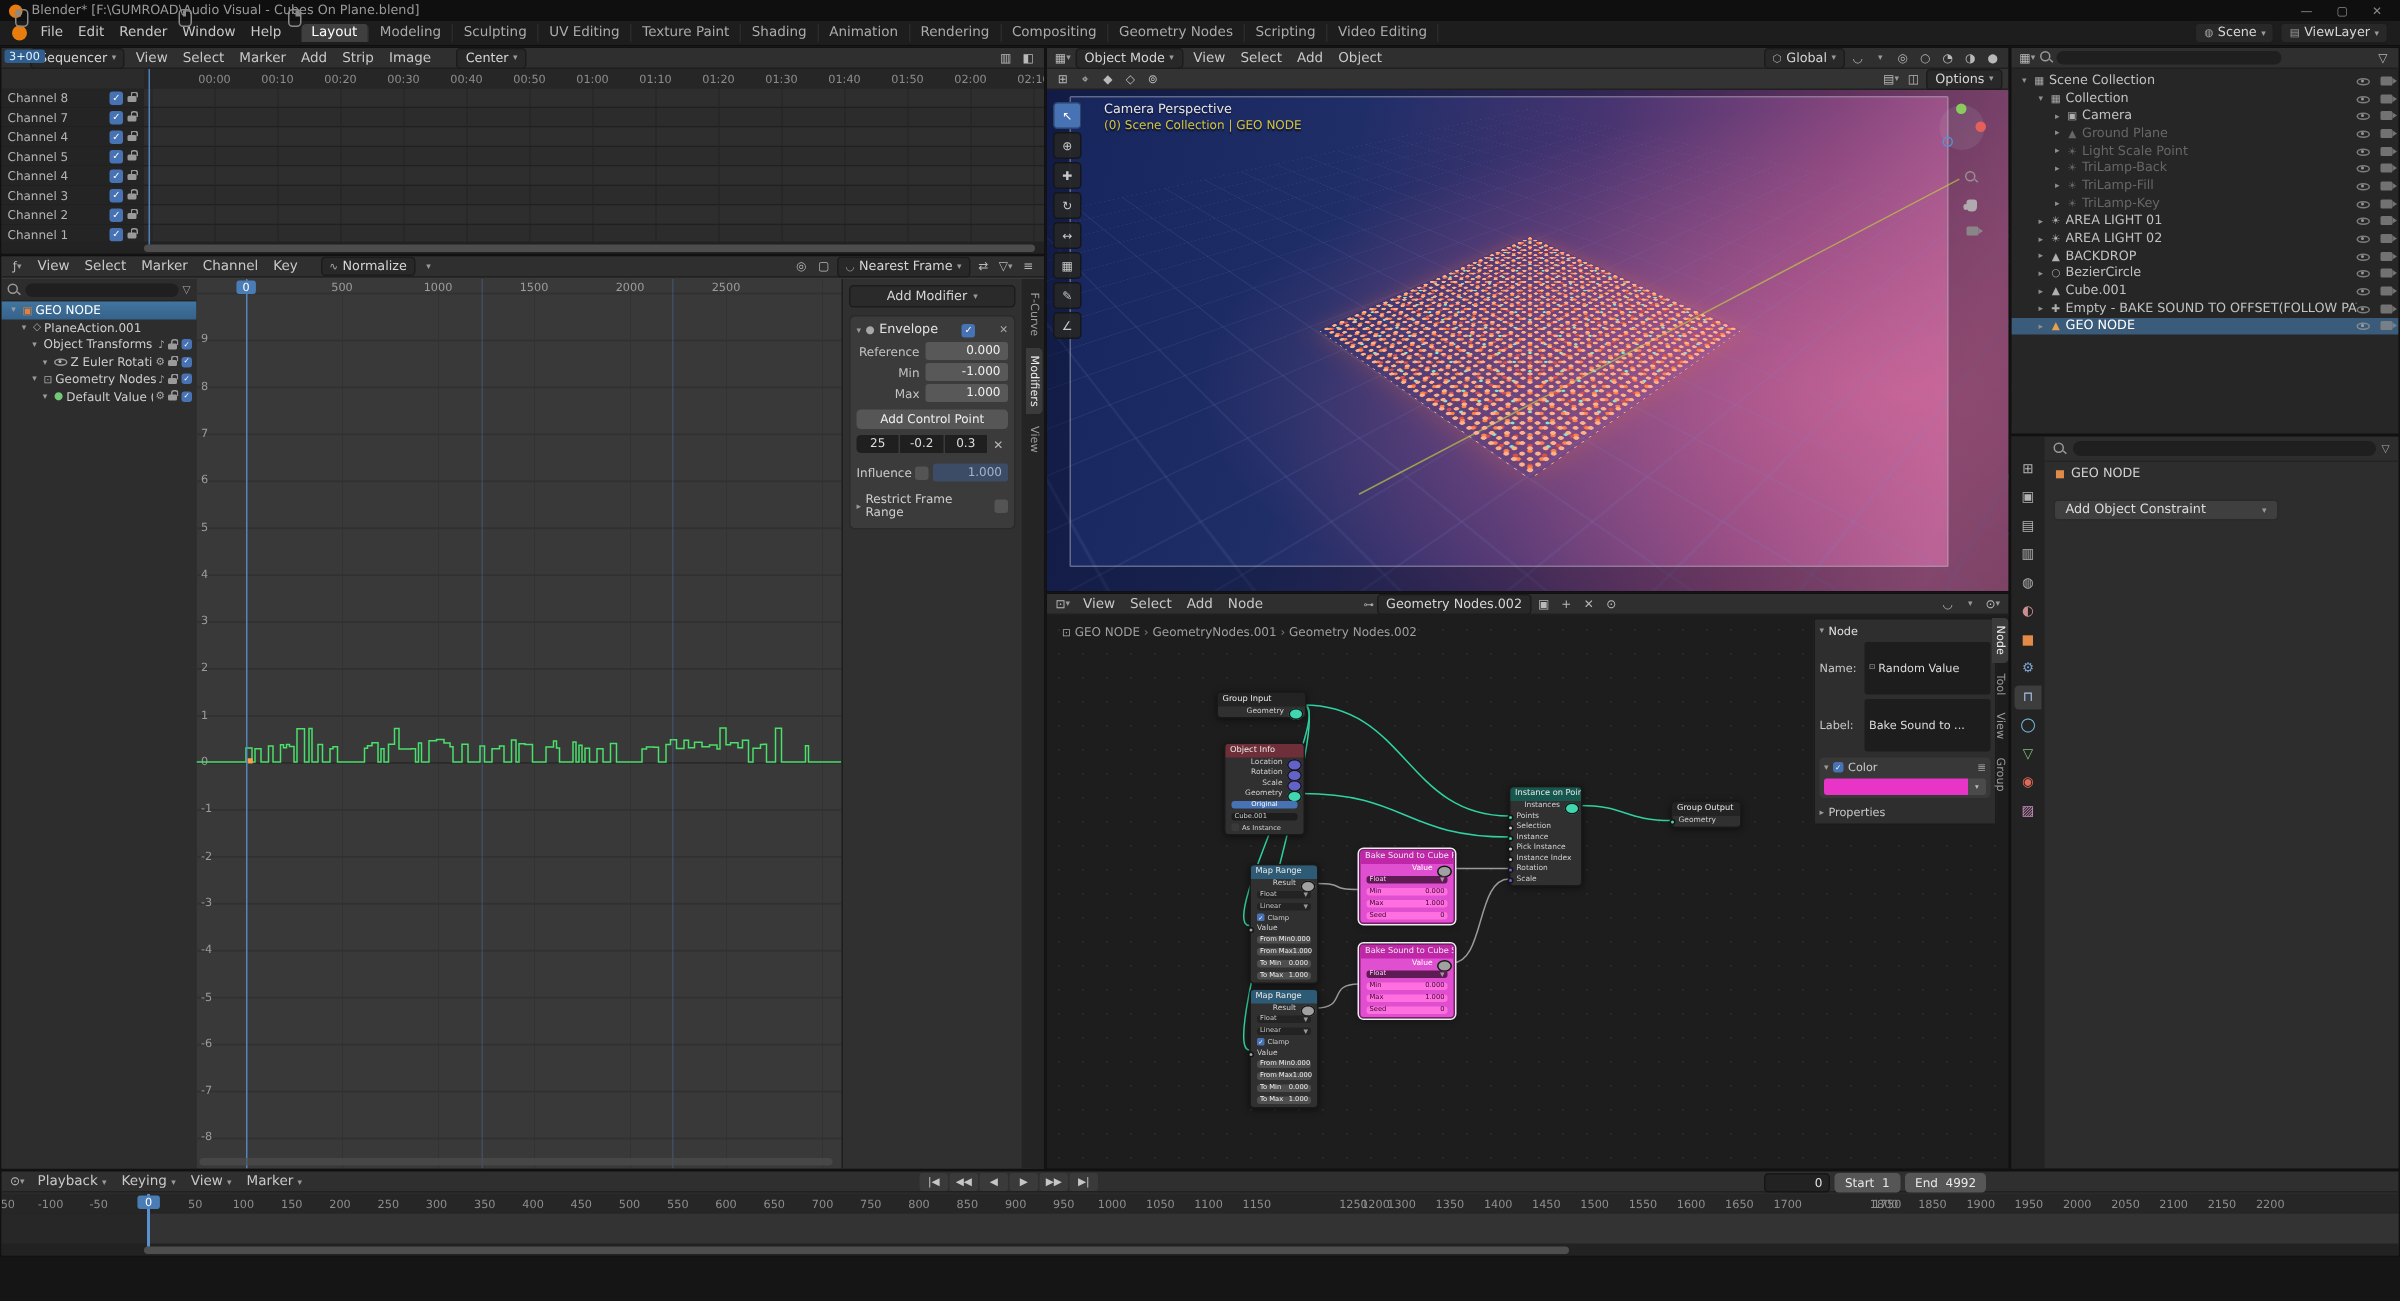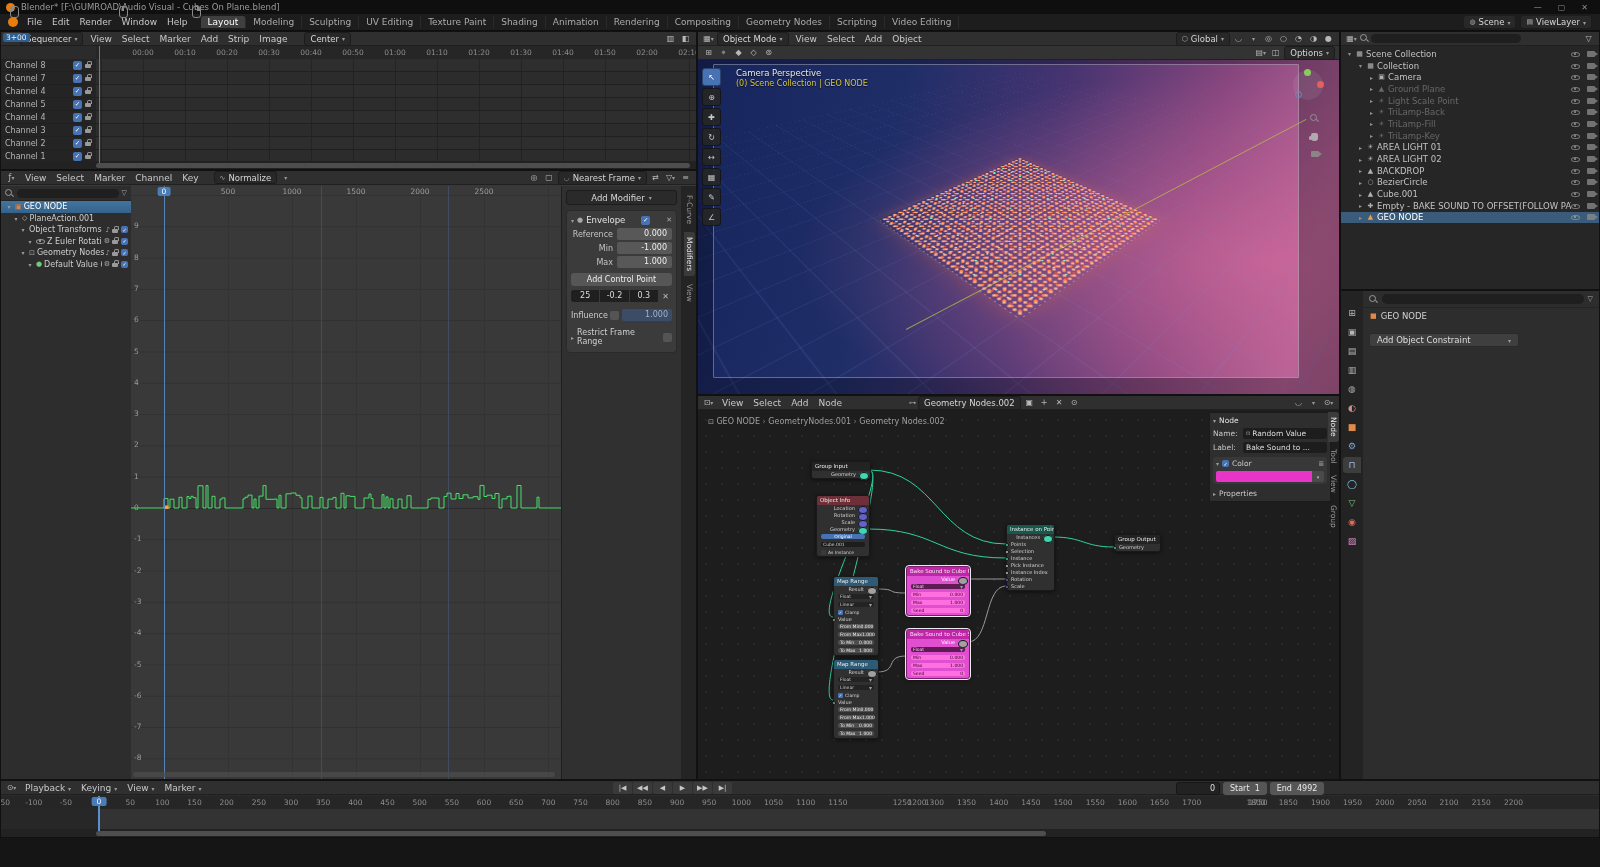--- a/index.html
+++ b/index.html
@@ -191,21 +191,21 @@
   .cbx2{width:5px;height:5px;border-radius:1px;background:#3a3a3a;display:inline-block;margin-right:2px;
         vertical-align:middle;text-align:center;font-size:4px;color:#fff;line-height:5px}
   .cbx2.on{background:#4772b3}
   .node.magenta{background:#e04fd0;border-color:#7c1c6e;color:#fff}
   .node.magenta .ndd{background:#5e1b54;color:#f3c9ec}
   .node.sel{outline:1.5px solid #ececec}
   #ne-npanel{position:absolute;left:511px;top:16px;width:122px;background:#2e2e2e;border:1px solid #1b1b1b;
              padding:3px;box-sizing:border-box;z-index:4;font-size:7.5px}
   .np-row{display:flex;align-items:center;gap:3px;margin-top:3px;color:#c9c9c9}
   .np-lab{width:27px;flex:none}
-  .np-field{flex:1;background:#1d1d1d;border-radius:2px;height:11px;line-height:11px;padding:0 3px;color:#dddddd;
+  .np-field{flex:1;background:#1d1d1d;border-radius:2px;height:11px;line-height:11px;padding:12px 3px;color:#dddddd;
             display:flex;gap:2px;align-items:center;white-space:nowrap;overflow:hidden}
   .np-box{background:#383838;border-radius:3px;margin-top:4px;padding:2px 3px}
   .np-swatch{display:flex;margin-top:3px;height:11px}
   .np-swatch .sw{flex:1;border-radius:2px 0 0 2px}
   .np-swatch .swdd{width:12px;background:#4a4a4a;border-radius:0 2px 2px 0;display:flex;align-items:center;
                    justify-content:center;font-size:5px;color:#bbb}
   #ne-tabs{position:absolute;right:0;top:16px;width:11px;display:flex;flex-direction:column;gap:2px;align-items:center;z-index:4}
   
   #timelineP{left:0;top:780px;width:1600px;height:58px;background:#2b2b2b}
   #tl-transport{position:absolute;left:612px;top:1px;display:flex;gap:1px;z-index:2}

